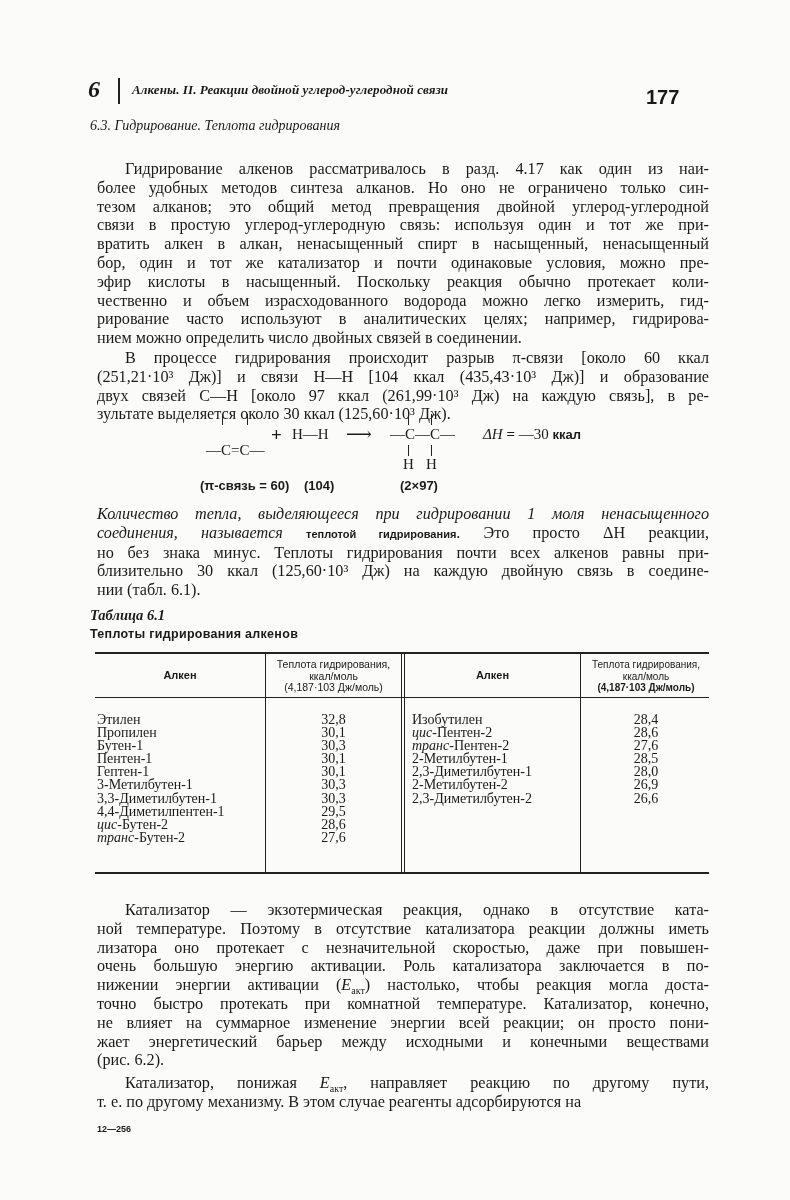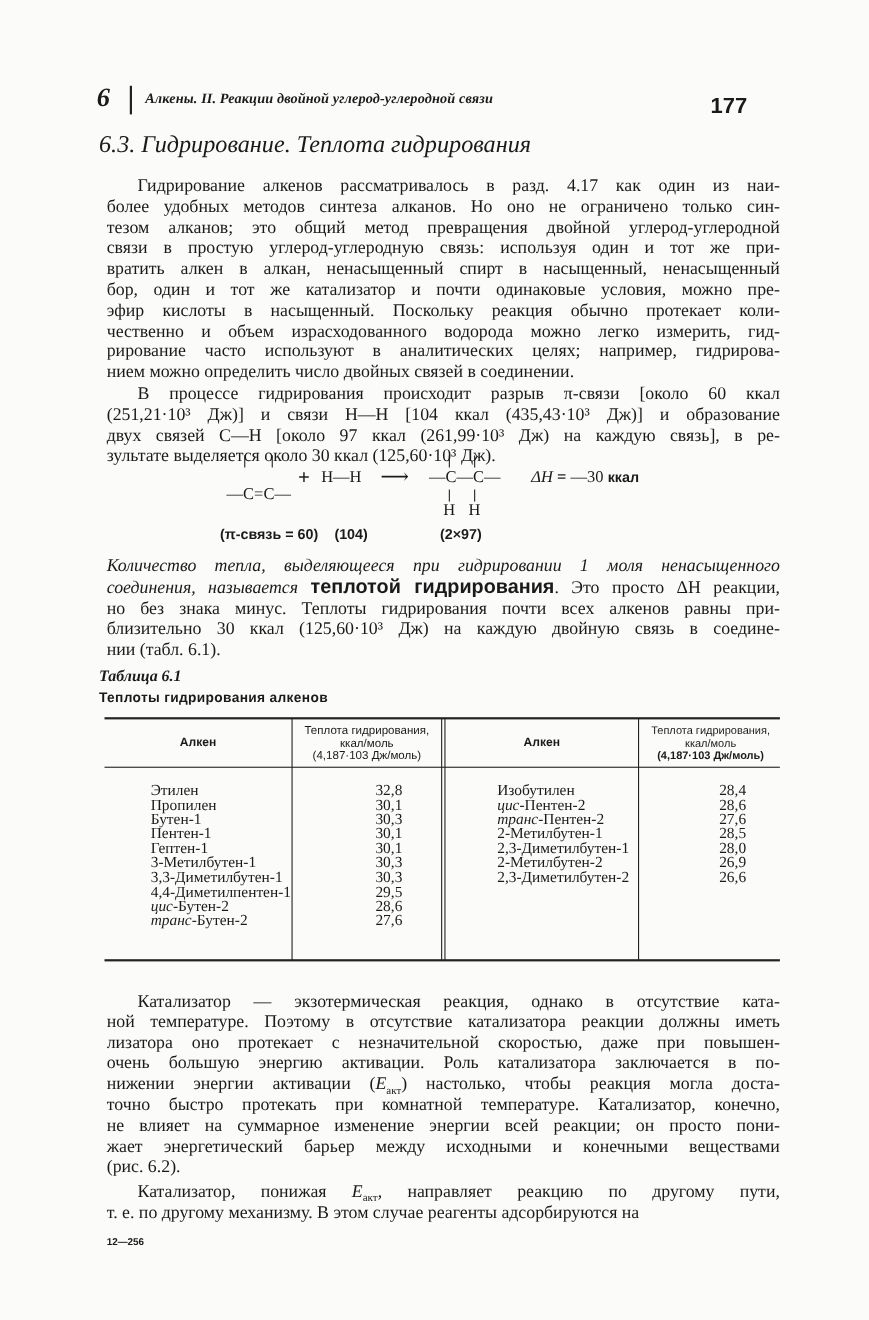--- a/index.html
+++ b/index.html
@@ -4,41 +4,41 @@
 <style>
   html, body { margin:0; padding:0; background:#fbfbf9; }
   body { width:790px; height:1200px; position:relative; overflow:hidden;
          font-family:"Liberation Serif","DejaVu Serif",serif; color:#1a1a1a; }
   .abs { position:absolute; }
   .runhead { left:88px; top:76px; width:620px; height:30px; }
   .runhead .chap { position:absolute; left:0; top:0; font-size:24px; font-weight:bold; font-style:italic; }
   .runhead .bar { position:absolute; left:30px; top:2px; width:2px; height:26px; background:#222; }
   .runhead .title { position:absolute; left:44px; top:6px; font-size:13px; font-style:italic; font-weight:bold; letter-spacing:0.1px; }
   .runhead .pnum { position:absolute; left:558px; top:10px; font-size:20px; font-weight:bold; font-family:"Liberation Sans", sans-serif; }
-  .sect { left:90px; top:118px; font-size:22px; font-style:italic; }
+  .sect { left:90px; top:118px; font-size:14px; font-style:italic; }
   .para { position:absolute; left:97px; width:612px; font-size:16.2px; line-height:18.8px; text-align:justify; }
   .line { display:block; text-align:justify; text-align-last:justify; }
   .line.last { text-align-last:left; }
-  .bold { font-weight:bold; font-family:"Liberation Sans", sans-serif; font-size:18px; }
+  .bold { font-weight:bold; font-family:"Liberation Sans", sans-serif; font-size:11px; }
   .ital { font-style:italic; }
   sub { font-size:10px; line-height:0; }
   
   .eq { left:200px; top:412px; width:420px; height:85px; font-size:15px; }
   .eq span { position:absolute; white-space:nowrap; }
   .vbar { position:absolute; width:1.4px; height:11px; background:#222; }
   .eq .small { font-size:13px; font-weight:bold; font-family:"Liberation Sans", sans-serif; }
   
   .tcap { left:90px; top:607px; font-size:14.5px; font-style:italic; font-weight:bold; }
   .ttitle { left:90px; top:627px; font-size:12.5px; font-weight:bold; font-family:"Liberation Sans", sans-serif; letter-spacing:0.3px; }
   .hline { position:absolute; height:1.6px; background:#222; }
   .vline { position:absolute; width:1.4px; background:#222; }
   .th { position:absolute; text-align:center; font-size:10.5px; line-height:11.5px; font-family:"Liberation Sans", sans-serif; }
   .th.alk { font-size:11px; font-weight:bold; }
   .col { position:absolute; font-size:14px; line-height:13.1px; }
-  .col div { white-space:nowrap;margin-left:40px; }
+  .col div { white-space:nowrap; }
   .vals { text-align:center; }
   .footer { left:97px; top:1124px; font-size:9px; font-weight:bold; font-family:"Liberation Sans", sans-serif; }
 </style>
 </head>
 <body>
 
 <div class="abs runhead">
   <span class="chap">6</span>
   <span class="bar"></span>
   <span class="title">Алкены. II. Реакции двойной углерод-углеродной связи</span>

